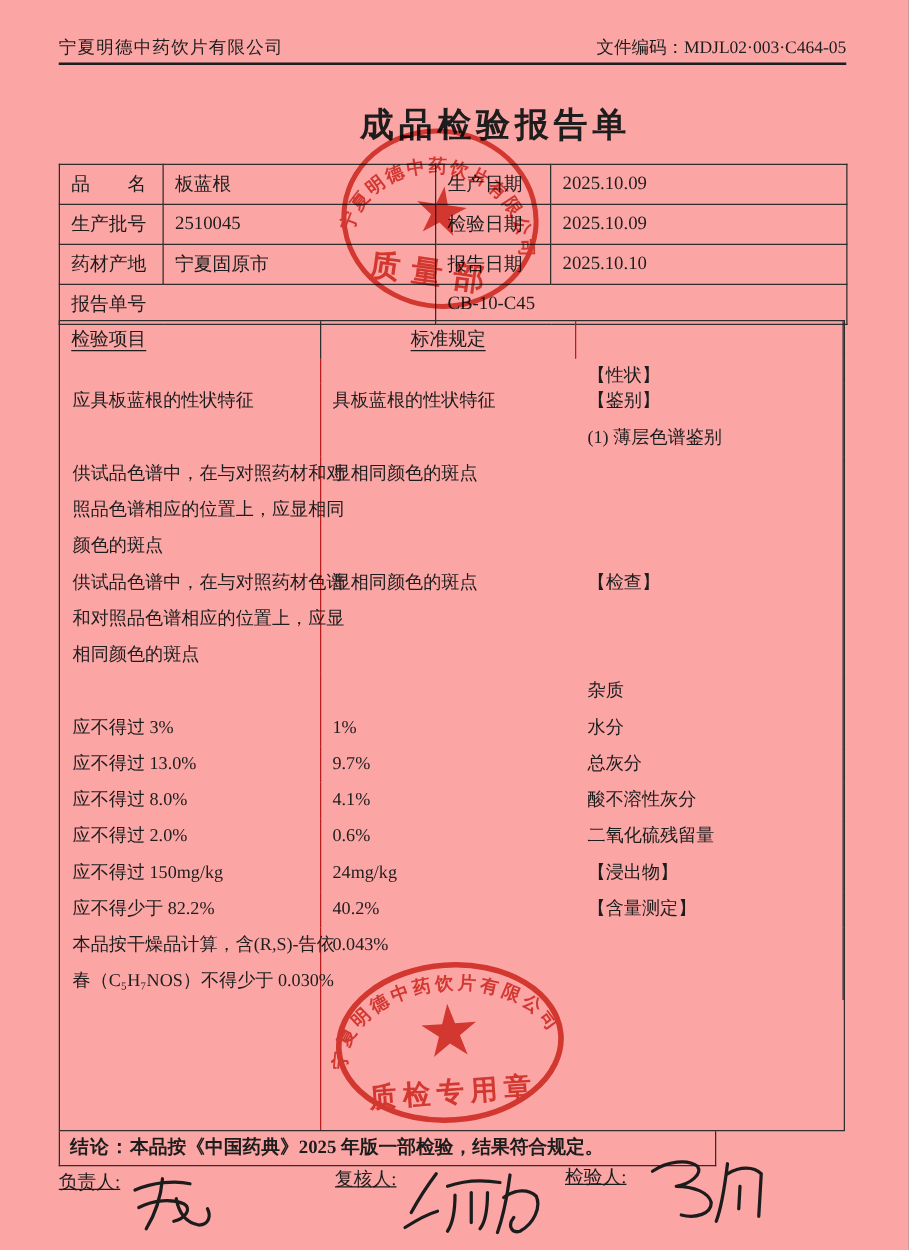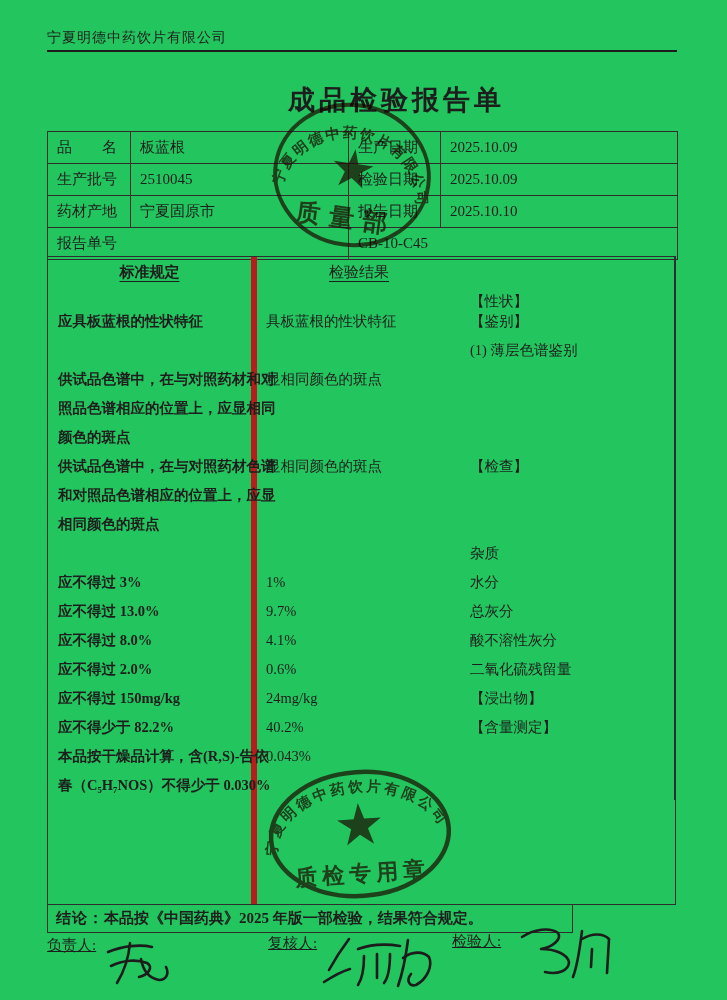--- a/index.html
+++ b/index.html
@@ -1,19 +1,19 @@
 <!DOCTYPE html>
 <html lang="zh"><head>
 <meta charset="utf-8">
 <style>
   html,body{margin:0;padding:0;background:#888;}
   .page{
     position:relative;
     width:727px;height:1000px;
-    background:#22c55e;
+    background:#fca5a5;
     font-family:"Liberation Serif","DejaVu Serif",serif;
     color:#1d1d1d;
     overflow:hidden;
   }
   
   .hdr-company{position:absolute;left:47px;top:29px;font-size:14px;letter-spacing:1px;}
   .hdr-code{position:absolute;right:50px;top:29px;font-size:14px;}
   .hdr-rule{position:absolute;left:47px;top:50px;width:630px;height:2px;background:#1d1d1d;}
   
   .doc-title{
@@ -33,21 +33,21 @@
   .main-table{
     position:absolute;left:47px;top:256px;width:629px;height:649px;
     border:1px solid #2e2e2e;box-sizing:border-box;
     display:grid;
     grid-template-columns:209px 204px auto;
     grid-template-rows:30px 20px 29px 29px 87px 87px 29px 29px 29px 29px 29px 29px 29px 58px auto;
     font-size:14.5px;
   }
   .main-table .cell{line-height:29px;white-space:nowrap;overflow:visible;}
   .main-table .c1{border-right:1px solid #2e2e2e;padding-left:9px;}
-  .main-table .c2{border-right:6px solid #b91c1c;padding-left:10px;font-weight:bold;}
+  .main-table .c2{border-right:1px solid #b91c1c;padding-left:10px;}
   .main-table .c3{padding-left:9px;}
   .main-table .th{line-height:30px;font-size:15px;}
   .main-table .th span{text-decoration:underline;text-underline-offset:4px;}
   .main-table .th.c2,.main-table .th.c3{text-align:center;padding-left:0;}
   .line{line-height:29px;}
   
   .conclusion{
     position:absolute;left:47px;top:905px;width:526px;height:28px;
     border:1px solid #2e2e2e;border-top:none;box-sizing:border-box;
     line-height:26px;padding-left:8px;font-size:15px;white-space:nowrap;font-weight:bold;
@@ -60,20 +60,21 @@
   
   .stamp{position:absolute;opacity:.87;mix-blend-mode:multiply;pointer-events:none;}
   .stamp text{font-family:"Liberation Serif","DejaVu Serif",serif;font-weight:bold;}
 </style>
 </head>
 <body>
 
 <div class="page">
 
   <div class="hdr-company">宁夏明德中药饮片有限公司</div>
+  <div class="hdr-code"><span>文件编码：</span><span>MDJL02·003·C464-05</span></div>
   <div class="hdr-rule"></div>
 
   <div class="doc-title">成品检验报告单</div>
 
   <table class="info-table">
     <colgroup>
         <col style="width:83px">
         <col style="width:218px">
         <col style="width:92px">
         <col style="width:237px">
@@ -99,22 +100,22 @@
     </tr>
     <tr>
       <td colspan="2">报告单号</td>
       <td colspan="2">CB-10-C45</td>
     </tr>
   </tbody>
     </table>
 
   <div class="main-table">
 
+    <div class="cell c1 th"><span>检验项目</span></div>
     <div class="cell c2 th"><span>标准规定</span></div>
-    <div class="cell c3 th"><span>检验结果</span></div>
 
     <div class="cell c1"></div>
     <div class="cell c2"></div>
     <div class="cell c3"></div>
 
     <div class="cell c1">【性状】</div>
     <div class="cell c2">应具板蓝根的性状特征</div>
     <div class="cell c3">具板蓝根的性状特征</div>
 
     <div class="cell c1">【鉴别】</div>

